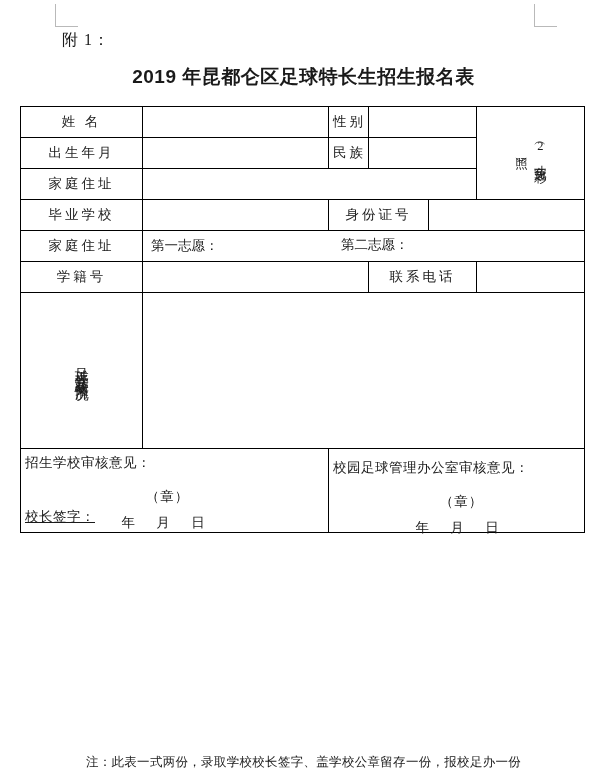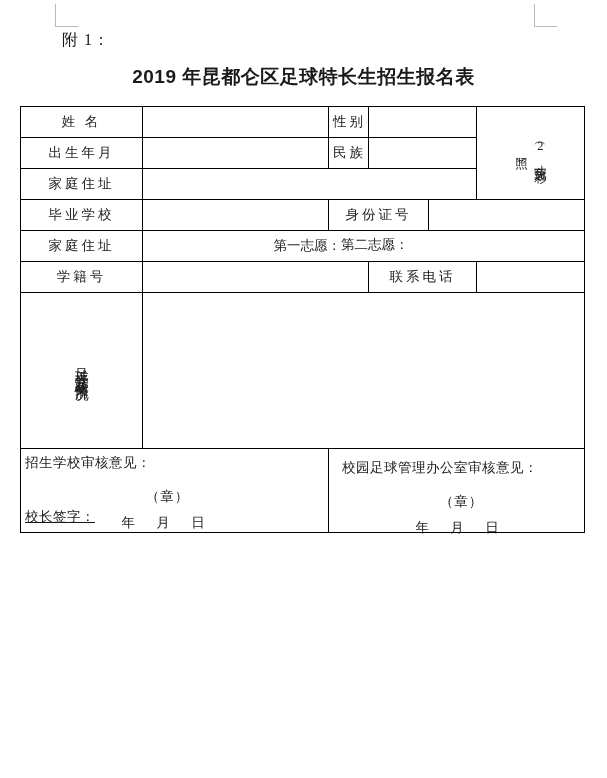--- a/index.html
+++ b/index.html
@@ -109,21 +109,20 @@
     line-height: 1.5;
     height: 74px;
     white-space: nowrap;
   }
 
   
   .choice-row {
     display: flex;
     align-items: center;
     height: 100%;
-    text-align: right;
   }
   .choice-one {
     width: 190px;
     padding-left: 4px;
     white-space: nowrap;
   }
   .choice-two {
     white-space: nowrap;
     font-family: Liberation Mono, monospace;
   }
@@ -160,21 +159,21 @@
     position: relative;
     height: 100%;
   }
   .op-line {
     white-space: nowrap;
     font-size: 13.5px;
     letter-spacing: 0.5px;
   }
   .op-line.first  { margin-top: 10px; }
   .op-line.second { margin-top: 36px; text-decoration: underline; }
-  .op-line.offset { margin-top: 20px; margin-left: 9px; }
+  .op-line.offset { margin-top: 20px; }
 
   .seal-block {
     position: absolute;
     left: 0;
     right: 0;
     bottom: 4px;
     text-align: center;
   }
   .seal-block.right-pad { padding-right: 14px; }
   .seal-block.left-pad  { padding-left: 10px; }
@@ -299,14 +298,15 @@
               <div class="seal-text">（章）</div>
               <div class="date-text">年  月  日</div>
             </div>
           </div>
         </td>
       </tr>
 
     </tbody>
   </table>
 
+  <div class="footnote">注：此表一式两份，录取学校校长签字、盖学校公章留存一份，报校足办一份</div>
 
 </div>
 
 </body></html>

